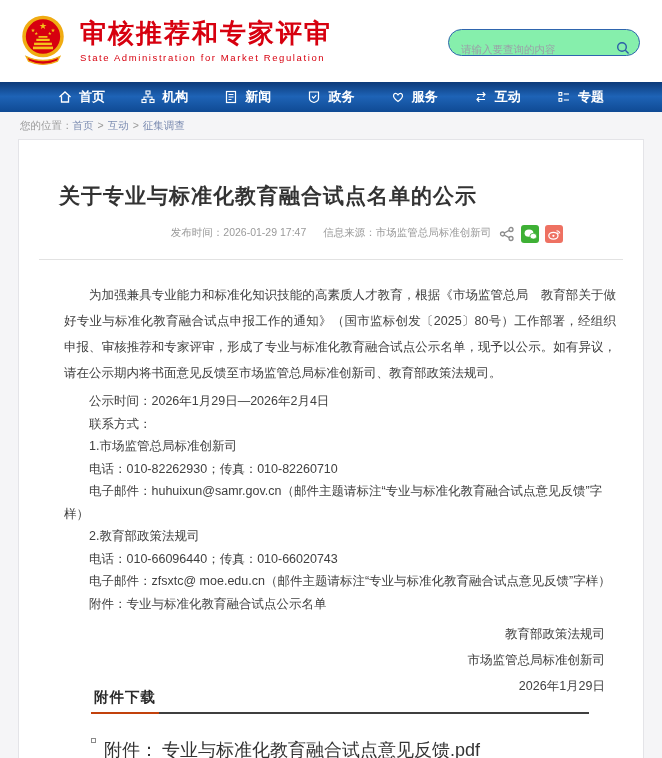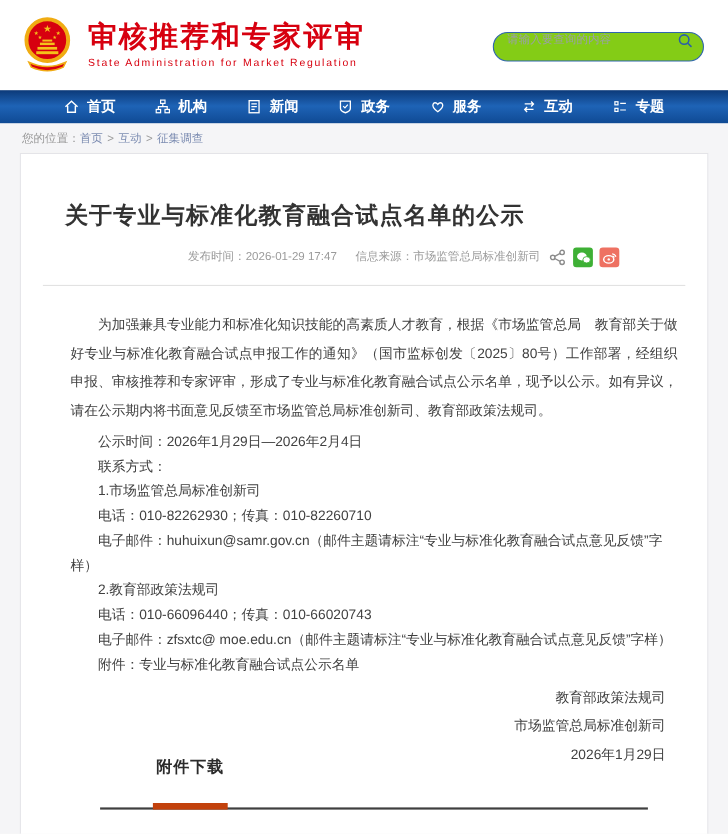--- a/index.html
+++ b/index.html
@@ -7,21 +7,21 @@
     font-family:"Liberation Sans","DejaVu Sans",sans-serif;
     background:#f5f5f7; }
 
   
   .header { height:82px; background:#fff; display:flex; align-items:center;
     justify-content:space-between; padding:0 22px 0 16px; }
   .brand { display:flex; align-items:center; gap:10px; cursor:pointer; }
   .brand-title { color:#d7000f; font-size:26px; font-weight:bold; letter-spacing:2px; line-height:1.15; }
   .brand-sub { color:#d7000f; font-size:9.5px; letter-spacing:1.6px; margin-top:4px; }
   .searchbox { width:192px; height:27px; border:1px solid #2f65ae; border-radius:14px;
-    display:flex; align-items:flex-start; padding:0 9px 0 12px; background:#84cc16; margin-top:2px; }
+    display:flex; align-items:flex-end; padding:0 9px 0 12px; background:#86efac; margin-top:2px; }
   .searchbox input { flex:1; border:none; outline:none; font-size:10.5px; color:#333; background:transparent; }
   .searchbox input::placeholder { color:#9aa0a8; }
   .search-btn { border:none; background:none; cursor:pointer; display:flex; align-items:center; padding:0; }
 
   
   .nav { height:30px; background:linear-gradient(180deg,#0c3a79 0%,#1e63b6 48%,#0f4a94 100%);
     display:flex; align-items:center; justify-content:space-between; padding:0 58px; }
   .nav-item { display:flex; align-items:center; gap:7px; color:#fff; font-size:13px;
     font-weight:bold; text-decoration:none; cursor:pointer; }
   .nav-item svg { display:block; }
@@ -50,21 +50,21 @@
   .body-text p { text-indent:2em; }
   .lead { line-height:26px; text-align:justify; margin-bottom:4px; }
   .line { line-height:22.5px; }
   .signature { text-align:right; padding:6px 38px 0 0; font-size:12.5px; color:#404040; }
   .signature div { line-height:26px; }
 
   
   .attachments { position:absolute; left:0; right:0; top:548px; padding:0 54px 0 72px; }
   .att-head { border-bottom:2px solid #3f3f3f; }
   .att-head span { display:inline-block; font-size:14.5px; font-weight:bold; color:#2b2b2b;
-    padding:0 3px 23px; border-bottom:6px solid #c2410c; margin-bottom:-2.5px; letter-spacing:1px;margin-left:48px; }
+    padding:0 3px 5px; border-bottom:2px solid #c2410c; margin-bottom:-2.5px; letter-spacing:1px; }
   .att-item { margin-top:24px; font-size:18px; color:#333; display:flex; align-items:flex-start; cursor:pointer; }
   .att-bullet { width:5px; height:5px; border:1px solid #8a8a8a; display:inline-block; margin-right:8px; }
   .att-item a { color:#333; text-decoration:none; }
 </style>
 </head>
 <body>
 
 <div class="header">
   <div class="brand">
     <svg width="54" height="58" viewBox="0 0 48 52">

